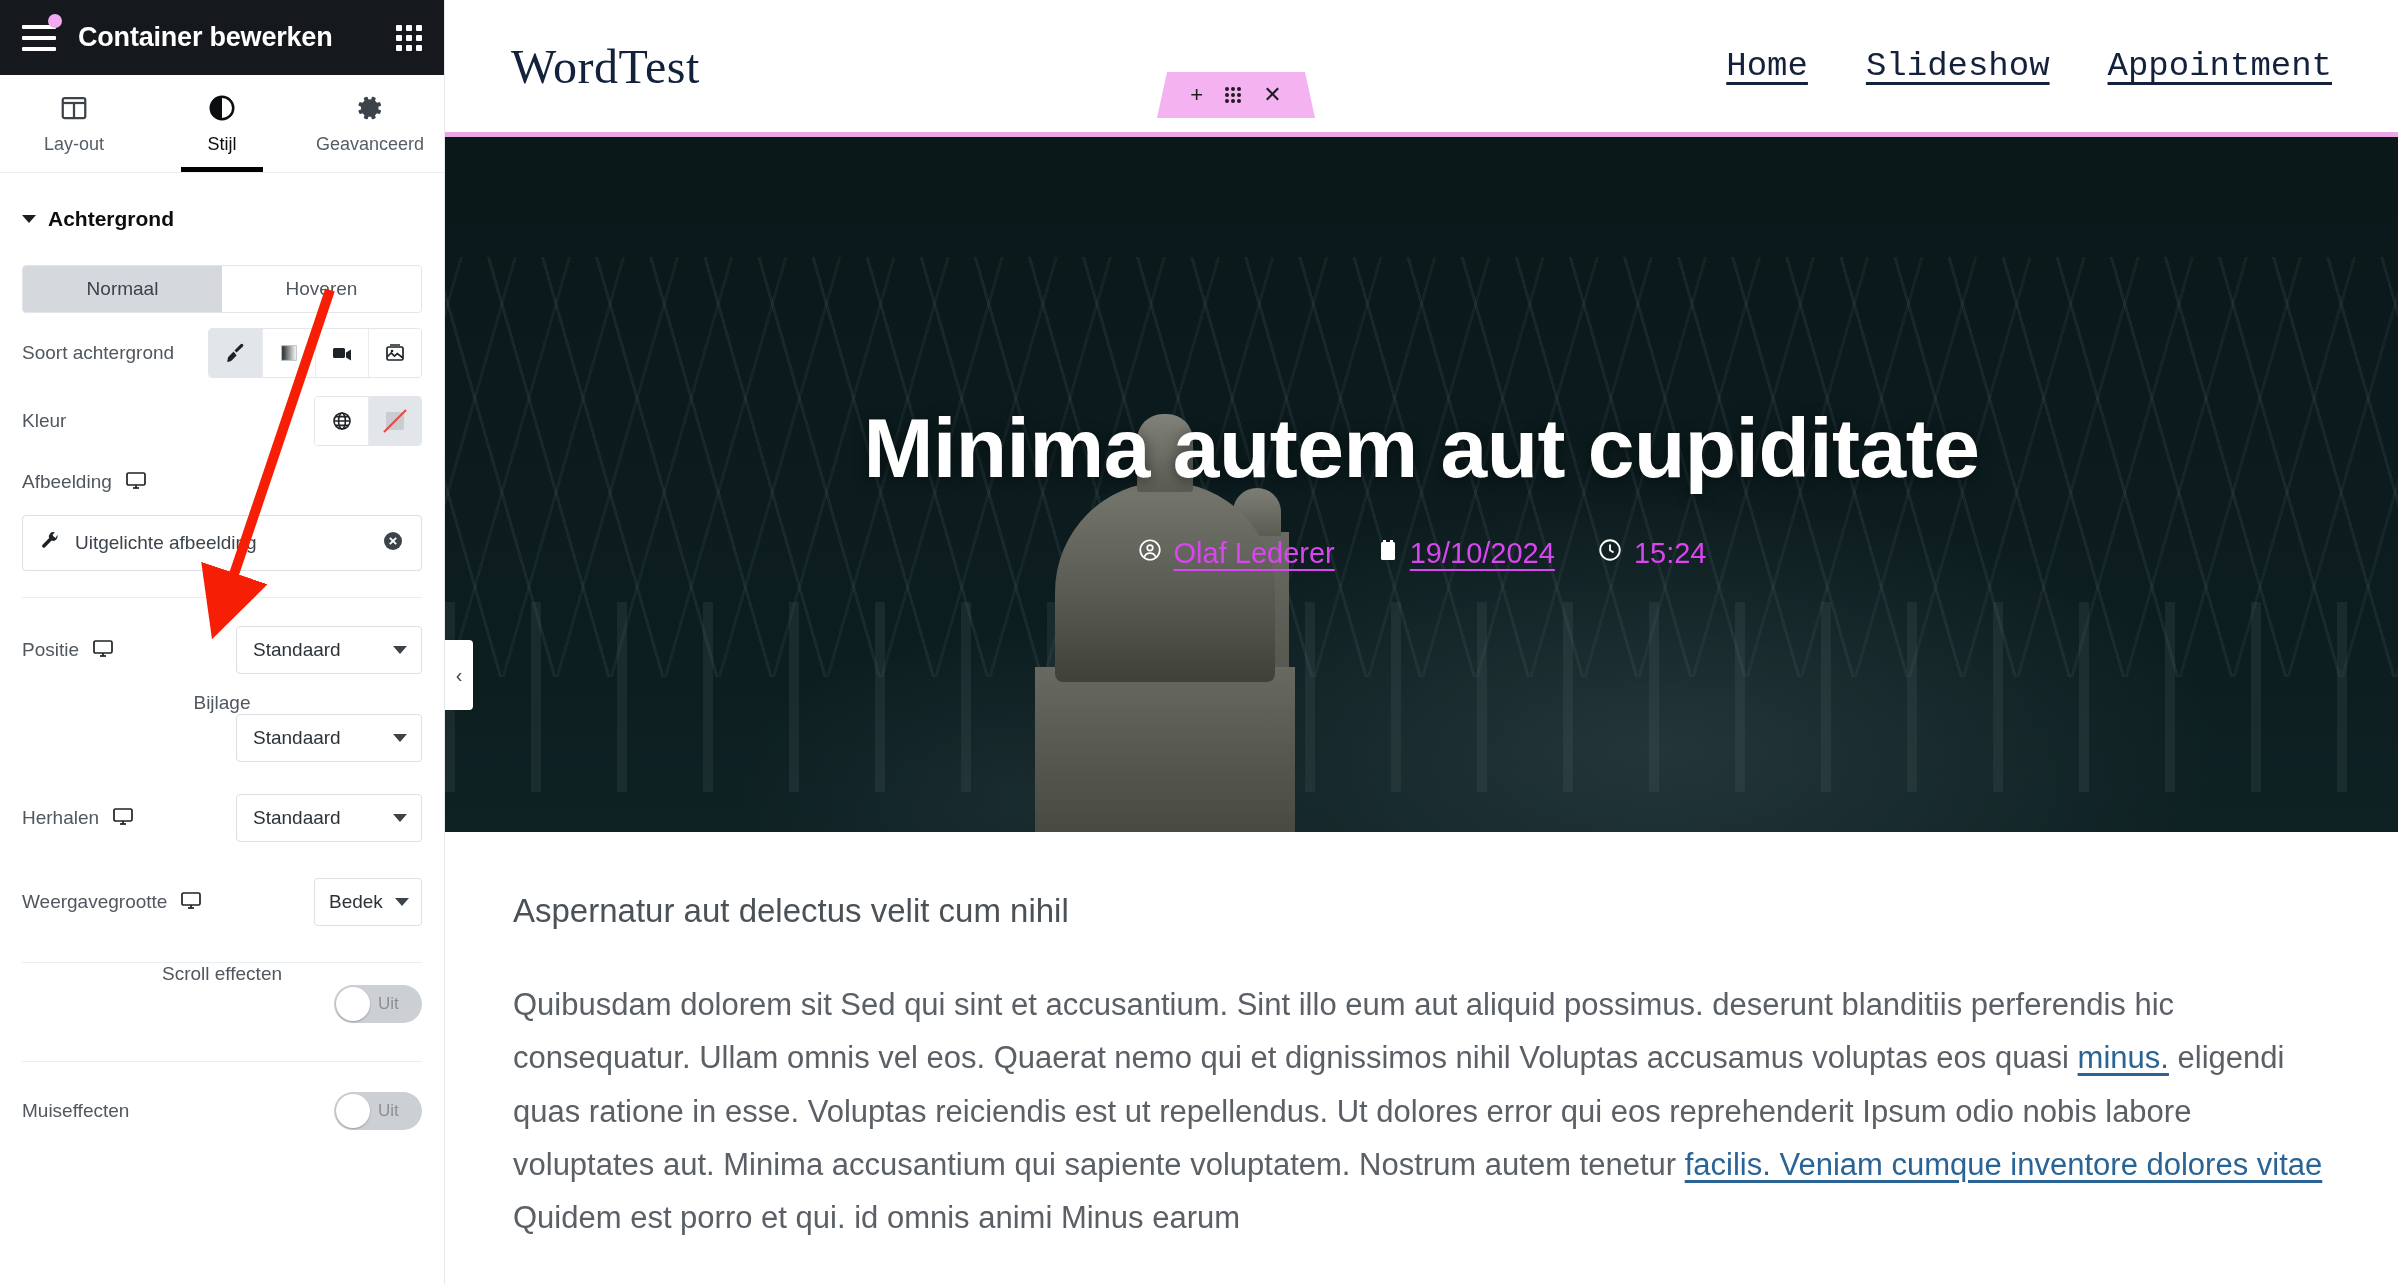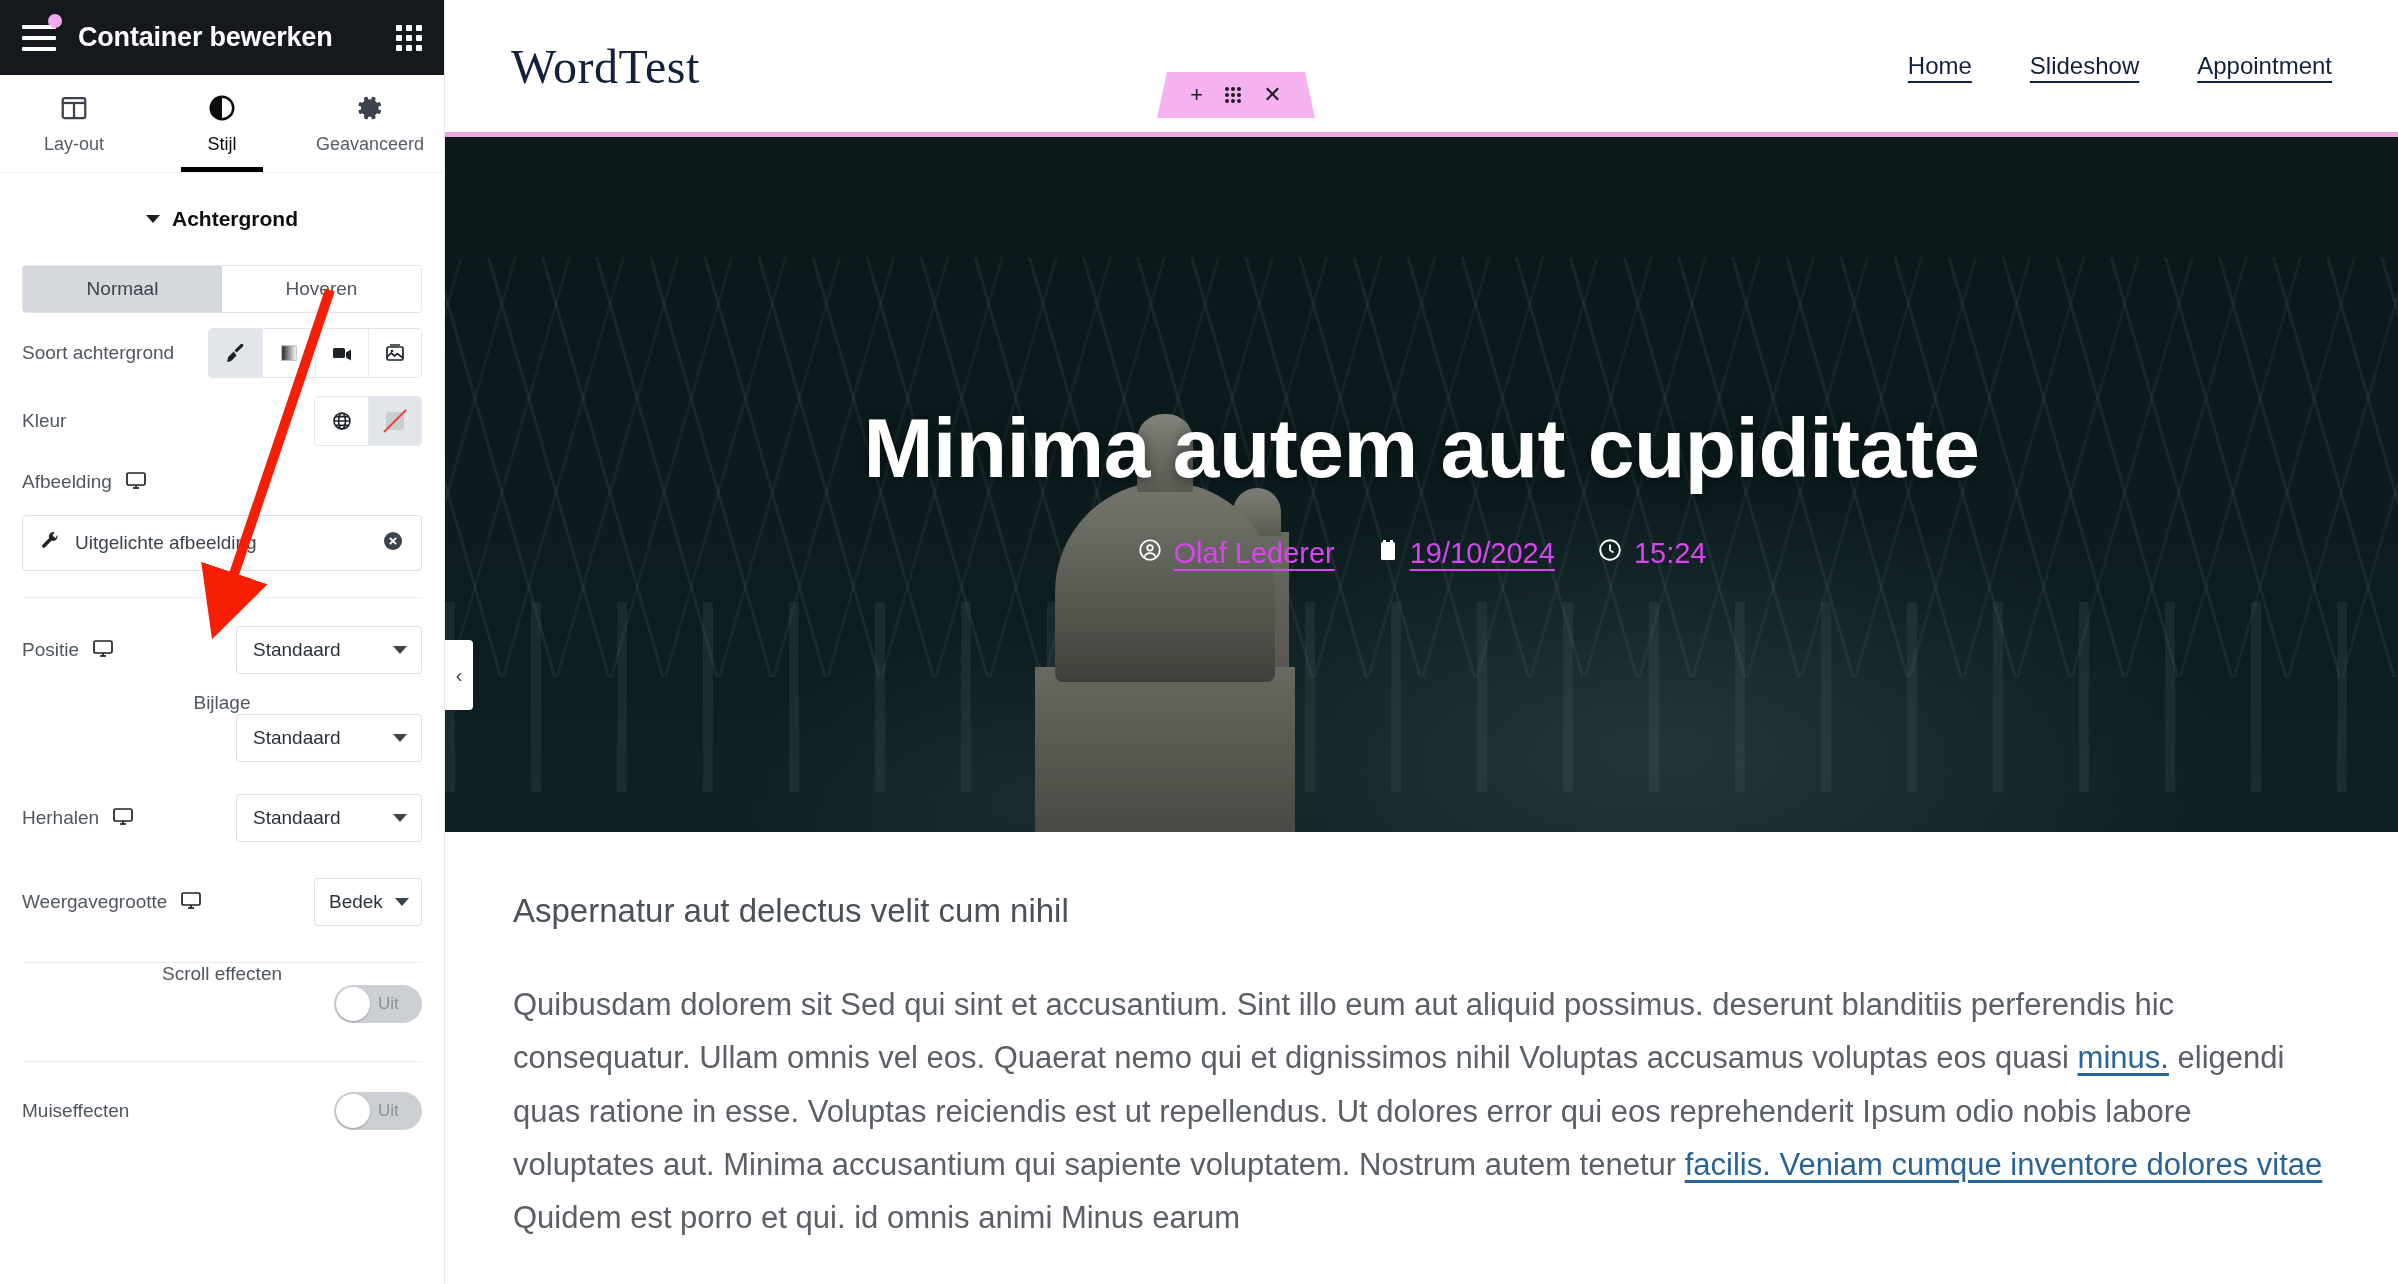--- a/index.html
+++ b/index.html
@@ -62,21 +62,21 @@
   .tab.active::after {
     content: ""; position: absolute; bottom: 0; left: 50%;
     transform: translateX(-50%);
     width: 82px; height: 5px; background: #000;
   }
   .tab svg { display: block; }
 
   .section-head {
     display: flex; align-items: center; gap: 12px;
     padding: 34px 22px 20px 22px;
-    font-size: 21px; font-weight: bold; color: #0c0d0e; justify-content: center;
+    font-size: 21px; font-weight: bold; color: #0c0d0e;
   }
   .caret-down {
     width: 0; height: 0;
     border-left: 7px solid transparent; border-right: 7px solid transparent;
     border-top: 8px solid #1e1e1e;
   }
 
   .row {
     display: flex; align-items: center;
     padding: 0 22px; min-height: 68px;
@@ -153,22 +153,22 @@
 
   
   .preview { flex: 1; position: relative; background: #fff; overflow: hidden; }
   .site-header {
     height: 132px; display: flex; align-items: center;
     padding: 0 38px 0 66px; position: relative; background: #fff;
   }
   .logo { font-size: 48px; color: #14213d; font-family: "Liberation Serif", serif; letter-spacing: .5px; }
   .nav { margin-left: auto; display: flex; gap: 58px; padding-right: 28px; }
   .nav a {
-    font-size: 24px; color: #14213d; text-decoration: underline;
-    text-underline-offset: 7px; font-family: Liberation Sans, sans-serif; cursor: pointer;
+    font-size: 34px; color: #14213d; text-decoration: underline;
+    text-underline-offset: 7px; font-family: Liberation Mono, monospace; cursor: pointer;
   }
   .editbar {
     position: absolute; left: 712px; top: 72px;
     width: 158px; height: 46px;
     background: #f4b3f0;
     clip-path: polygon(10px 0, calc(100% - 10px) 0, 100% 100%, 0 100%);
     display: flex; align-items: center; justify-content: center; gap: 22px;
     color: #1d1d1d; z-index: 25;
   }
   .editbar .eb { font-size: 22px; cursor: pointer; line-height: 1; }

